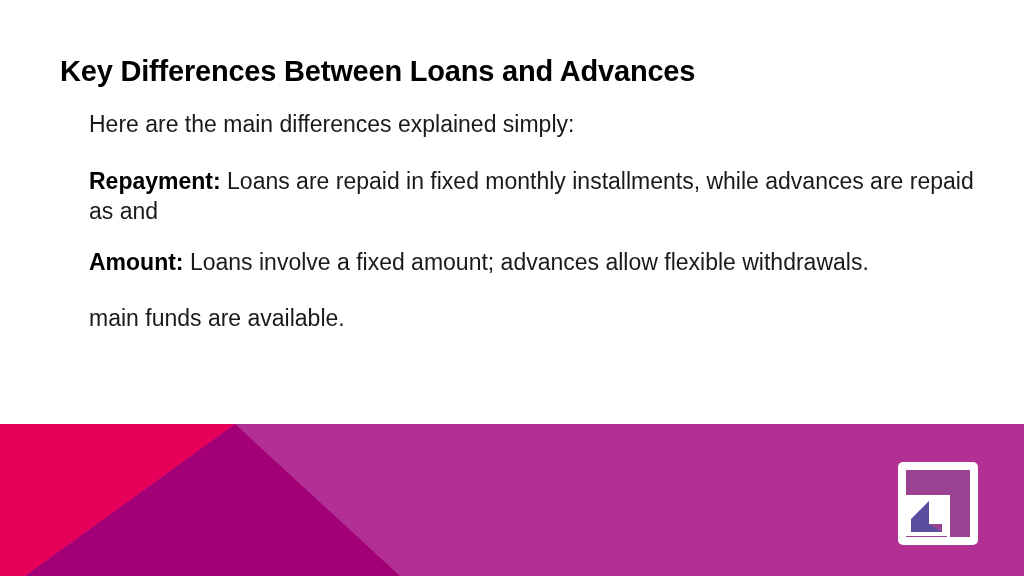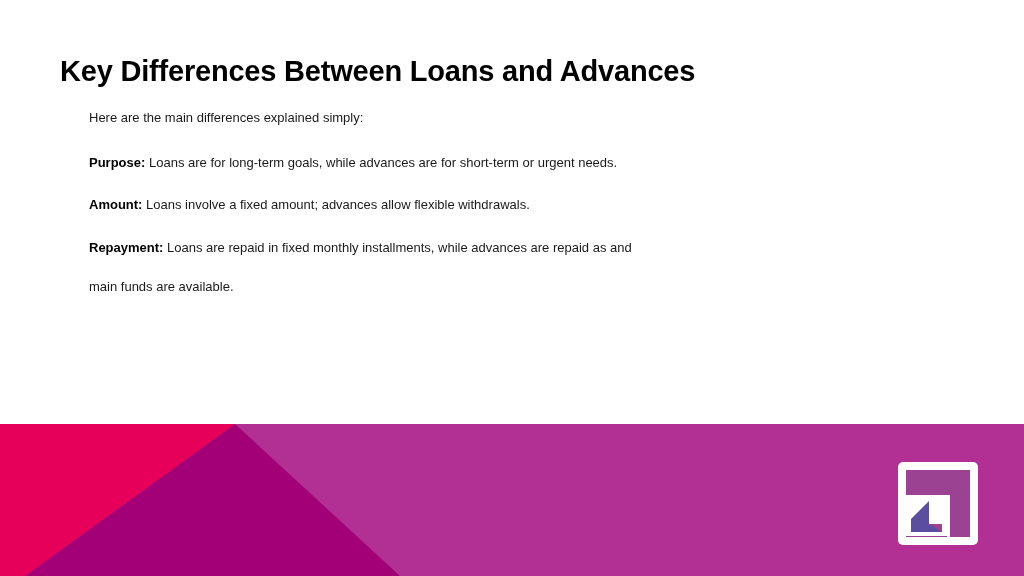--- a/index.html
+++ b/index.html
@@ -43,21 +43,21 @@
   }
 
   .body-block {
     position: absolute;
     left: 89px;
     top: 110px;
     width: 890px;
   }
 
   .para {
-    font-size: 13px;
+    font-size: 23px;
     color: #1a1a1a;
     line-height: 1.28;
     margin: 0 0 28px 0;
     font-weight: normal;
   }
 
   .para.tight {
     margin-bottom: 26px;
   }
 
@@ -110,30 +110,27 @@
   <div class="content">
 
     <div class="slide-title">Key Differences Between Loans and Advances</div>
 
     <div class="body-block">
 
       <p class="para">
         <span>Here are the main differences explained simply:</span>
       </p>
 
-      <p class="para tight">
-        <span class="lead">Purpose:</span><span> Loans are for long-term goals, while advances are for short-term or urgent needs.</span>
+
+      <p class="para para-repayment">
+        <span class="lead">Repayment:</span><span> Loans are repaid in fixed monthly installments, while advances are repaid as and</span>
       </p>
 
       <p class="para tight">
         <span class="lead">Amount:</span><span> Loans involve a fixed amount; advances allow flexible withdrawals.</span>
-      </p>
-
-      <p class="para para-repayment">
-        <span class="lead">Repayment:</span><span> Loans are repaid in fixed monthly installments, while advances are repaid as and</span>
       </p>
 
       <p class="para">
         <span>main funds are available.</span>
       </p>
 
     </div>
   </div>
 
   <div class="footer-banner">

